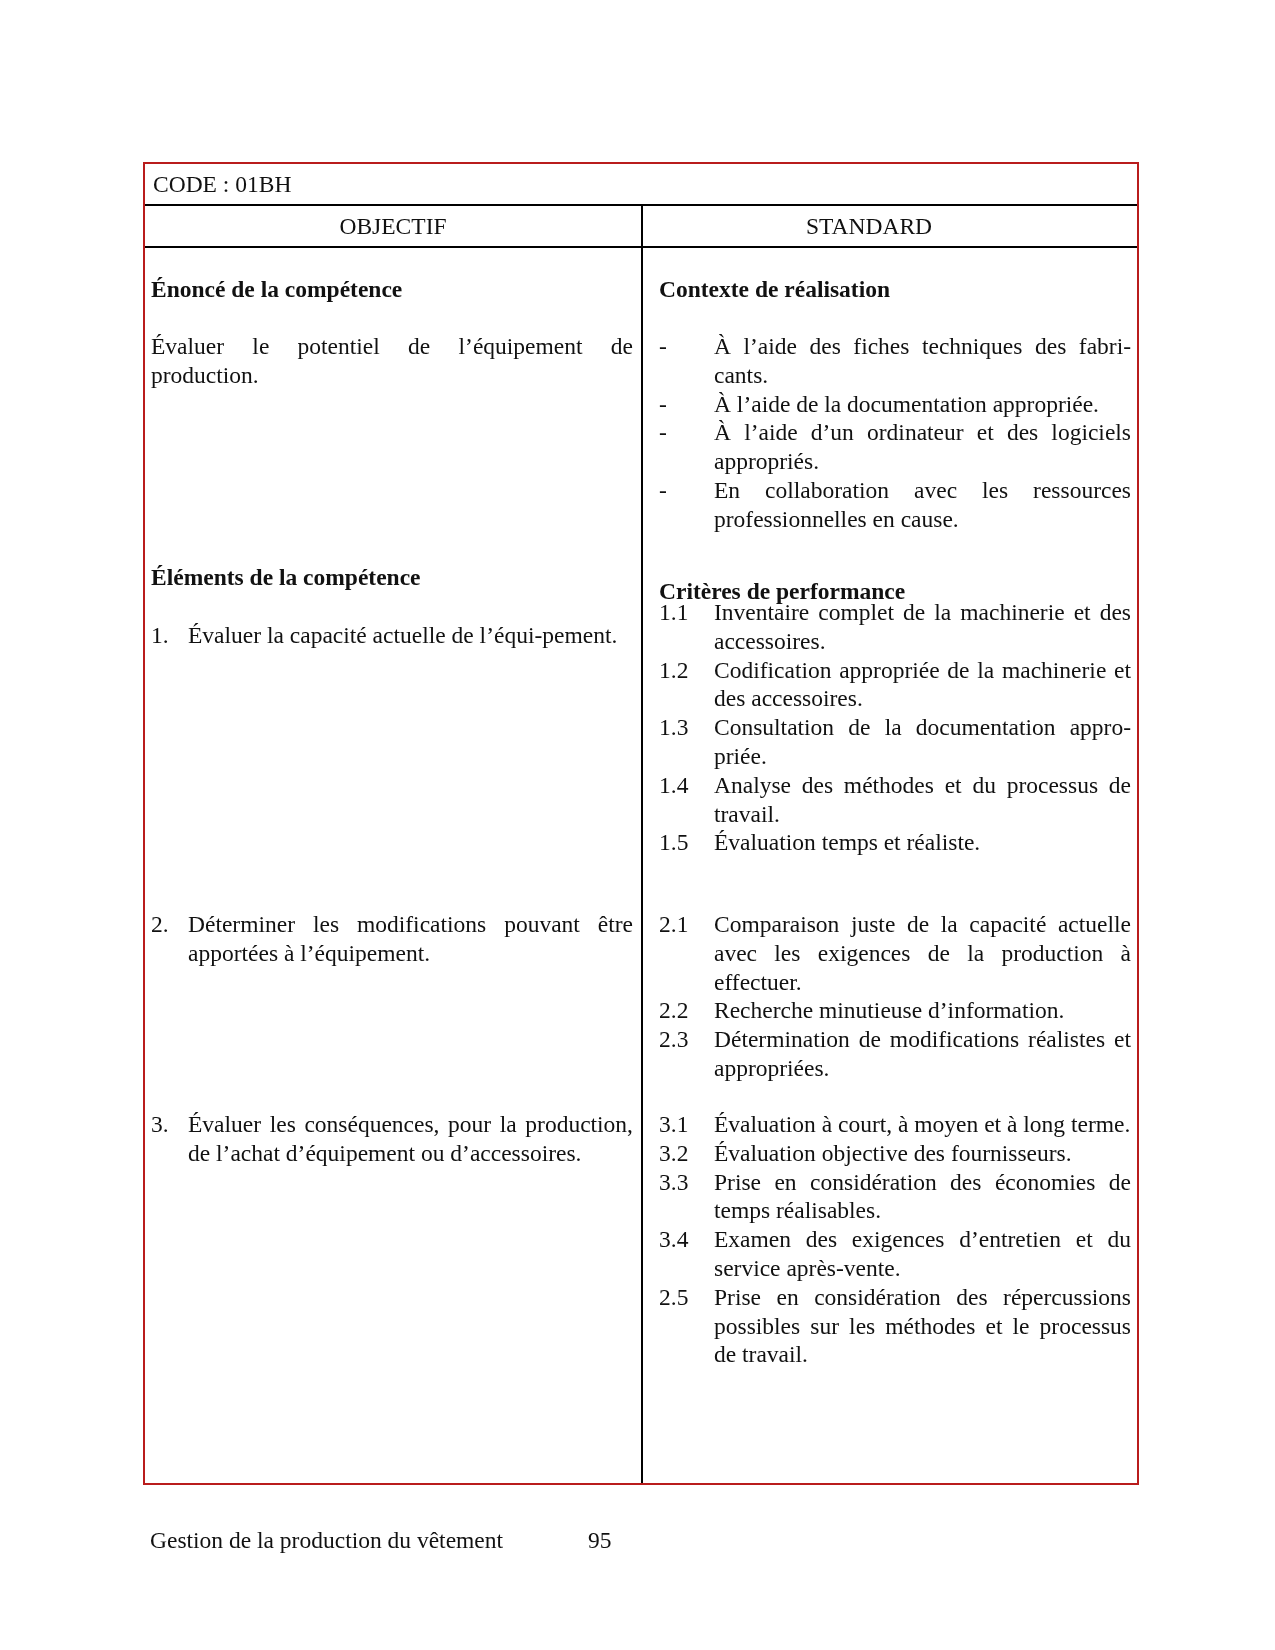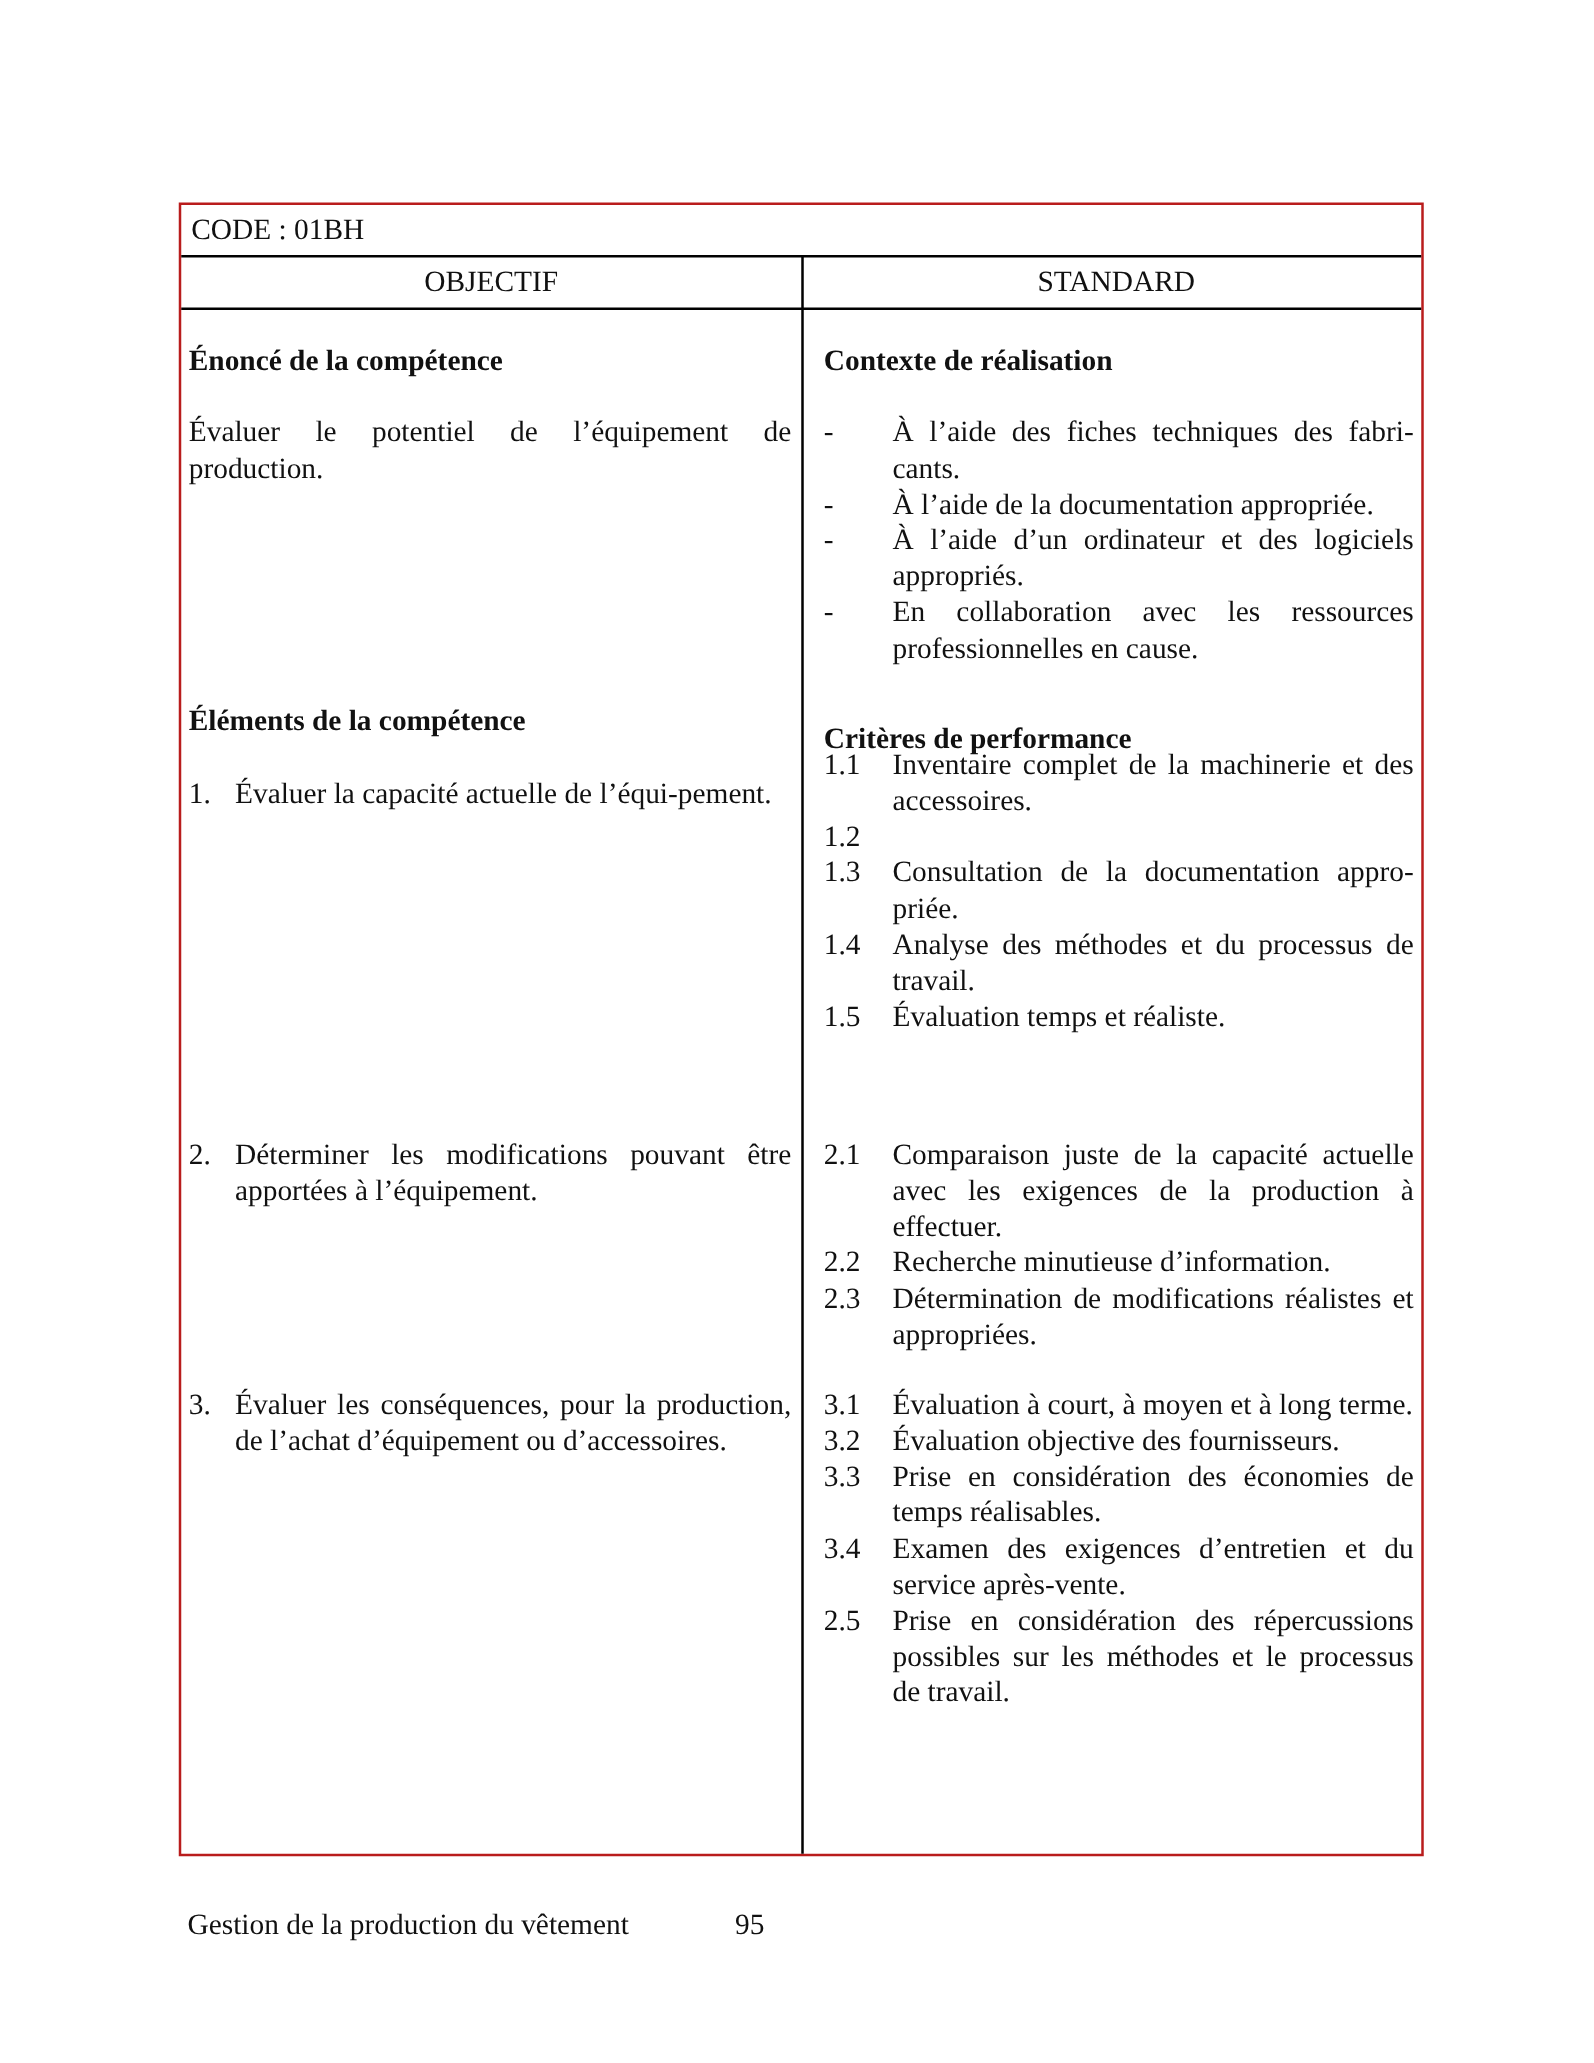--- a/index.html
+++ b/index.html
@@ -33,21 +33,21 @@
   .footer-title { position: absolute; left: 150px; top: 1526px; }
   .footer-page { position: absolute; left: 588px; top: 1526px; }
 </style>
 </head>
 <body>
 
 <div class="table-frame">
   <div class="code-cell">CODE : 01BH</div>
   <div class="hline" style="top:40px;height:2px;"></div>
   <div class="hdr" style="left:0;width:496px;">OBJECTIF</div>
-  <div class="hdr" style="left:512px;width:472px;">STANDARD</div>
+  <div class="hdr" style="left:488px;width:472px;">STANDARD</div>
   <div class="hline" style="top:82px;height:1.5px;"></div>
   <div class="vline" style="left:496px;top:40px;bottom:0;"></div>
 </div>
 
 <div class="block heading" style="left:151px;top:275px;width:482px;">Énoncé de la compétence</div>
 <div class="block justify" style="left:151px;top:332px;width:482px;">Évaluer le potentiel de l’équipement de production.</div>
 
 <div class="block heading" style="left:151px;top:563px;width:482px;">Éléments de la compétence</div>
 
 <div class="block item left-item" style="left:151px;top:621px;width:482px;">
@@ -86,20 +86,21 @@
 
 <div class="block heading" style="left:659px;top:563px;width:472px;margin-top:14px;">Critères de performance</div>
 
 <div class="block" style="left:659px;top:598px;width:472px;">
   <div class="item right-item">
     <span class="num">1.1</span>
     <span class="txt">Inventaire complet de la machinerie et des accessoires.</span>
   </div>
   <div class="item right-item">
     <span class="num">1.2</span>
+    <span class="txt">Codification appropriée de la machinerie et des accessoires.</span>
   </div>
   <div class="item right-item">
     <span class="num">1.3</span>
     <span class="txt">Consultation de la documentation appro-priée.</span>
   </div>
   <div class="item right-item">
     <span class="num">1.4</span>
     <span class="txt">Analyse des méthodes et du processus de travail.</span>
   </div>
   <div class="item right-item">

